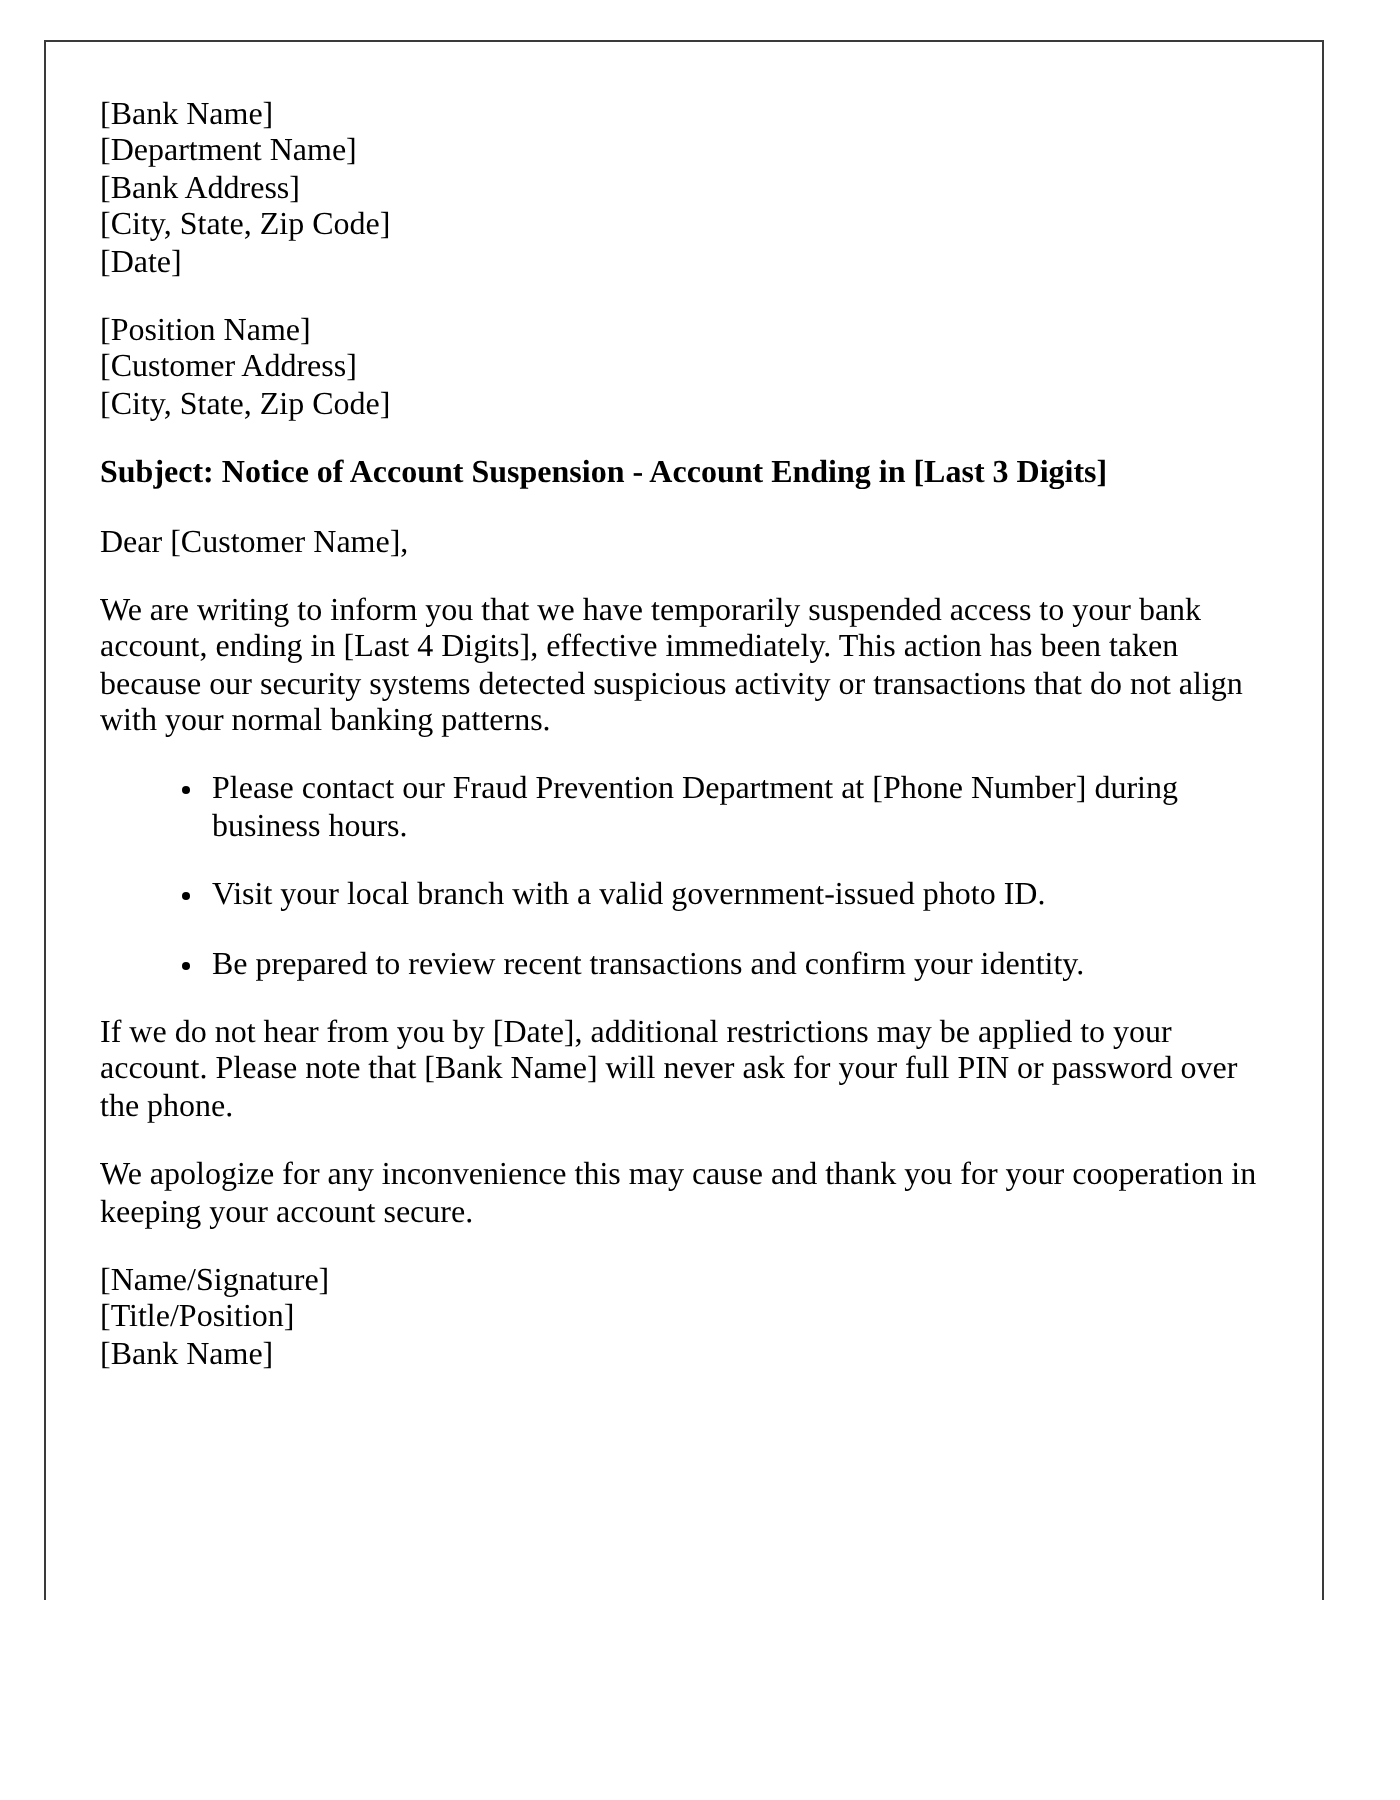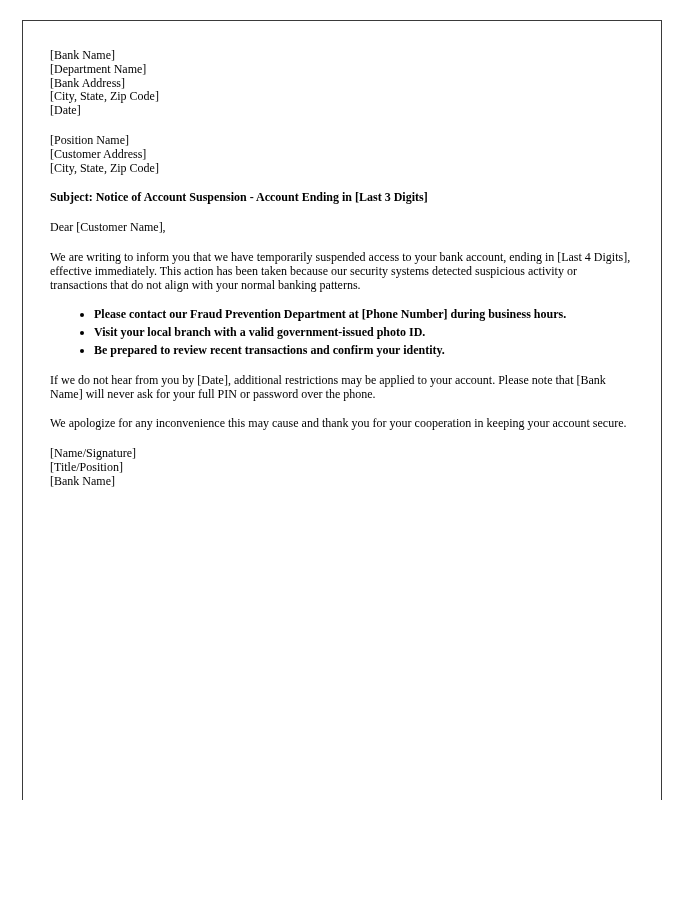--- a/index.html
+++ b/index.html
@@ -14,21 +14,21 @@
     width: 700px;
     height: 900px;
     background: var(--bg-color);
   }
   .page {
     position: relative;
     width: 700px;
     height: 900px;
     background: var(--bg-color);
     font-family: "Liberation Serif", "DejaVu Serif", serif;
-    font-size: 12px;
+    font-size: 16px;
     color: var(--text-color);
   }
   .letter {
     position: absolute;
     left: 22px;
     top: 20px;
     width: 640px;
     height: 780px;
     border: 1px solid var(--border-color);
     border-bottom: none;
@@ -37,21 +37,21 @@
   }
   .letter p {
     margin: 16px 0;
     line-height: 1.15;
   }
   .letter ul {
     margin: 16px 0;
     padding-left: 40px;
     line-height: 1.15;
   }
-  .letter li { margin: 4px; padding: 0; font-weight: bold; }
+  .letter li { margin: 16px; padding: 0; }
   .bold { font-weight: bold; }
 </style>
 </head>
 <body>
 
 <div class="page">
   <div class="letter">
 
     <p><span>[Bank Name]</span><br>
       <span>[Department Name]</span><br>

